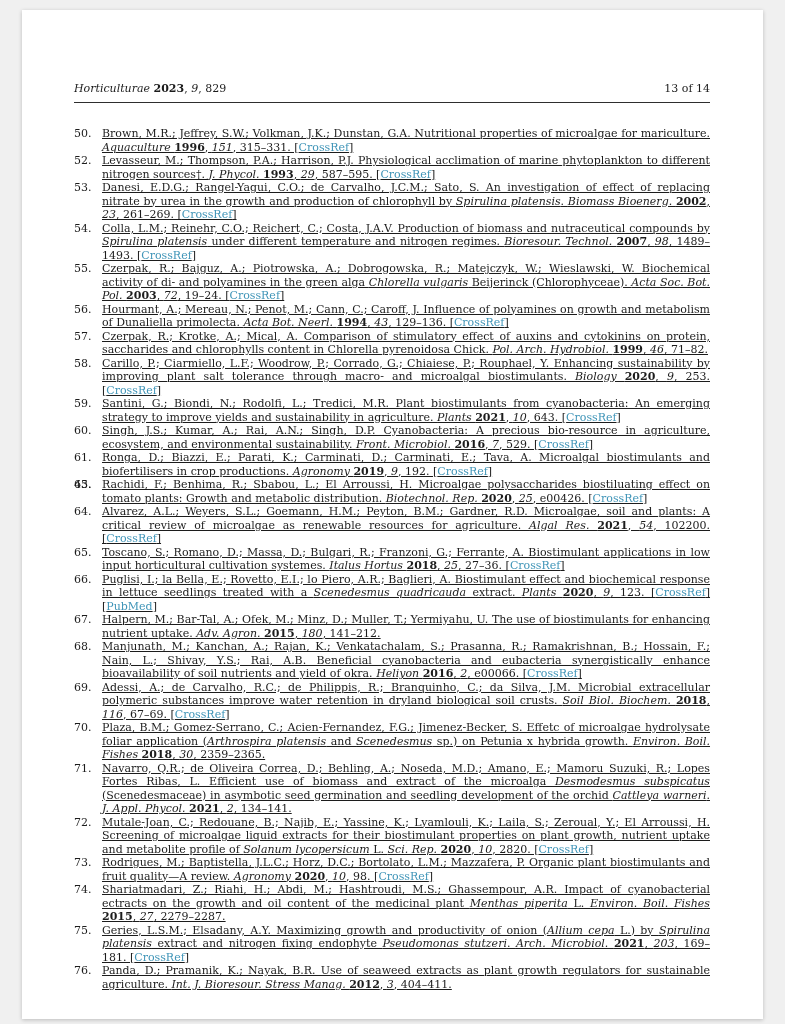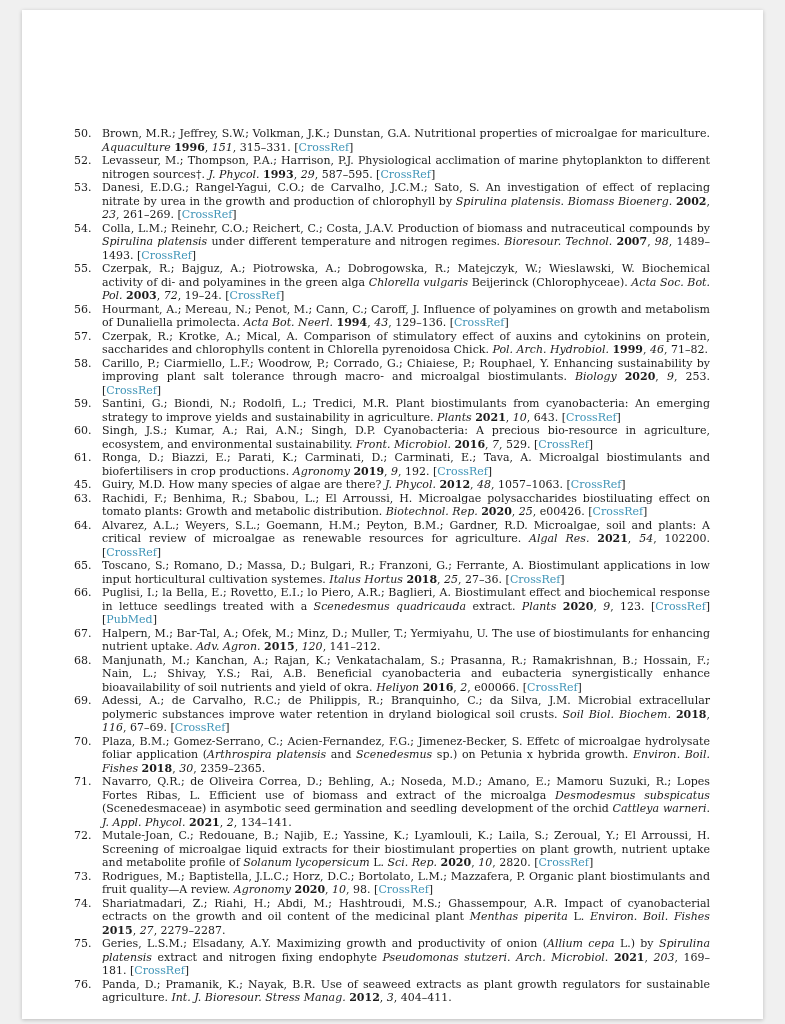--- a/index.html
+++ b/index.html
@@ -35,51 +35,56 @@
   .refs{
     position:absolute;
     top:117px;left:52px;right:53px;
     font-size:11px;
     line-height:13.5px;
   }
   .ref{
     position:relative;
     padding-left:28px;
     text-align:justify;
+    text-decoration:underline;
   }
   .ref-num{
     position:absolute;
     left:0;top:0;
   }
   .it{font-style:italic;}
   .bd{font-weight:bold;}
   .lnk{color:var(--link);cursor:pointer;}
 </style>
 </head>
 <body>
 
 <div class="sheet">
+  <div class="pg-header">
+    <span><span class="it">Horticulturae </span><span class="bd">2023</span><span>, </span><span class="it">9</span><span>, 829</span></span>
+    <span>13 of 14</span>
+  </div>
   <div class="refs">
       <div class="ref"><span class="ref-num">50.</span><span class="ref-text"><span>Brown, M.R.; Jeffrey, S.W.; Volkman, J.K.; Dunstan, G.A. Nutritional properties of microalgae for mariculture. </span><span class="it">Aquaculture </span><span class="bd">1996</span><span>, </span><span class="it">151</span><span>, 315–331. [</span><span class="lnk">CrossRef</span><span>]</span></span></div>
       <div class="ref"><span class="ref-num">52.</span><span class="ref-text"><span>Levasseur, M.; Thompson, P.A.; Harrison, P.J. Physiological acclimation of marine phytoplankton to different nitrogen sources†. </span><span class="it">J. Phycol. </span><span class="bd">1993</span><span>, </span><span class="it">29</span><span>, 587–595. [</span><span class="lnk">CrossRef</span><span>]</span></span></div>
       <div class="ref"><span class="ref-num">53.</span><span class="ref-text"><span>Danesi, E.D.G.; Rangel-Yagui, C.O.; de Carvalho, J.C.M.; Sato, S. An investigation of effect of replacing nitrate by urea in the growth and production of chlorophyll by </span><span class="it">Spirulina platensis</span><span>. </span><span class="it">Biomass Bioenerg. </span><span class="bd">2002</span><span>, </span><span class="it">23</span><span>, 261–269. [</span><span class="lnk">CrossRef</span><span>]</span></span></div>
       <div class="ref"><span class="ref-num">54.</span><span class="ref-text"><span>Colla, L.M.; Reinehr, C.O.; Reichert, C.; Costa, J.A.V. Production of biomass and nutraceutical compounds by </span><span class="it">Spirulina platensis</span><span> under different temperature and nitrogen regimes. </span><span class="it">Bioresour. Technol. </span><span class="bd">2007</span><span>, </span><span class="it">98</span><span>, 1489–1493. [</span><span class="lnk">CrossRef</span><span>]</span></span></div>
       <div class="ref"><span class="ref-num">55.</span><span class="ref-text"><span>Czerpak, R.; Bajguz, A.; Piotrowska, A.; Dobrogowska, R.; Matejczyk, W.; Wieslawski, W. Biochemical activity of di- and polyamines in the green alga </span><span class="it">Chlorella vulgaris</span><span> Beijerinck (Chlorophyceae). </span><span class="it">Acta Soc. Bot. Pol. </span><span class="bd">2003</span><span>, </span><span class="it">72</span><span>, 19–24. [</span><span class="lnk">CrossRef</span><span>]</span></span></div>
       <div class="ref"><span class="ref-num">56.</span><span class="ref-text"><span>Hourmant, A.; Mereau, N.; Penot, M.; Cann, C.; Caroff, J. Influence of polyamines on growth and metabolism of Dunaliella primolecta. </span><span class="it">Acta Bot. Neerl. </span><span class="bd">1994</span><span>, </span><span class="it">43</span><span>, 129–136. [</span><span class="lnk">CrossRef</span><span>]</span></span></div>
       <div class="ref"><span class="ref-num">57.</span><span class="ref-text"><span>Czerpak, R.; Krotke, A.; Mical, A. Comparison of stimulatory effect of auxins and cytokinins on protein, saccharides and chlorophylls content in Chlorella pyrenoidosa Chick. </span><span class="it">Pol. Arch. Hydrobiol. </span><span class="bd">1999</span><span>, </span><span class="it">46</span><span>, 71–82.</span></span></div>
       <div class="ref"><span class="ref-num">58.</span><span class="ref-text"><span>Carillo, P.; Ciarmiello, L.F.; Woodrow, P.; Corrado, G.; Chiaiese, P.; Rouphael, Y. Enhancing sustainability by improving plant salt tolerance through macro- and microalgal biostimulants. </span><span class="it">Biology </span><span class="bd">2020</span><span>, </span><span class="it">9</span><span>, 253. [</span><span class="lnk">CrossRef</span><span>]</span></span></div>
       <div class="ref"><span class="ref-num">59.</span><span class="ref-text"><span>Santini, G.; Biondi, N.; Rodolfi, L.; Tredici, M.R. Plant biostimulants from cyanobacteria: An emerging strategy to improve yields and sustainability in agriculture. </span><span class="it">Plants </span><span class="bd">2021</span><span>, </span><span class="it">10</span><span>, 643. [</span><span class="lnk">CrossRef</span><span>]</span></span></div>
       <div class="ref"><span class="ref-num">60.</span><span class="ref-text"><span>Singh, J.S.; Kumar, A.; Rai, A.N.; Singh, D.P. Cyanobacteria: A precious bio-resource in agriculture, ecosystem, and environmental sustainability. </span><span class="it">Front. Microbiol. </span><span class="bd">2016</span><span>, </span><span class="it">7</span><span>, 529. [</span><span class="lnk">CrossRef</span><span>]</span></span></div>
       <div class="ref"><span class="ref-num">61.</span><span class="ref-text"><span>Ronga, D.; Biazzi, E.; Parati, K.; Carminati, D.; Carminati, E.; Tava, A. Microalgal biostimulants and biofertilisers in crop productions. </span><span class="it">Agronomy </span><span class="bd">2019</span><span>, </span><span class="it">9</span><span>, 192. [</span><span class="lnk">CrossRef</span><span>]</span></span></div>
-      <div class="ref"><span class="ref-num">45.</span><span class="ref-text"><span>Guiry, M.D. How many species of algae are there? </span><span class="it">J. Phycol. </span><span class="bd">2012</span><span>, </span><span class="it">48</span><span>, 1057–1063. [</span><span class="lnk">CrossRef</span><span>]</span></span></div>
+      <div class="ref"><span class="ref-num">45.</span></div>
       <div class="ref"><span class="ref-num">63.</span><span class="ref-text"><span>Rachidi, F.; Benhima, R.; Sbabou, L.; El Arroussi, H. Microalgae polysaccharides biostiluating effect on tomato plants: Growth and metabolic distribution. </span><span class="it">Biotechnol. Rep. </span><span class="bd">2020</span><span>, </span><span class="it">25</span><span>, e00426. [</span><span class="lnk">CrossRef</span><span>]</span></span></div>
       <div class="ref"><span class="ref-num">64.</span><span class="ref-text"><span>Alvarez, A.L.; Weyers, S.L.; Goemann, H.M.; Peyton, B.M.; Gardner, R.D. Microalgae, soil and plants: A critical review of microalgae as renewable resources for agriculture. </span><span class="it">Algal Res. </span><span class="bd">2021</span><span>, </span><span class="it">54</span><span>, 102200. [</span><span class="lnk">CrossRef</span><span>]</span></span></div>
       <div class="ref"><span class="ref-num">65.</span><span class="ref-text"><span>Toscano, S.; Romano, D.; Massa, D.; Bulgari, R.; Franzoni, G.; Ferrante, A. Biostimulant applications in low input horticultural cultivation systemes. </span><span class="it">Italus Hortus </span><span class="bd">2018</span><span>, </span><span class="it">25</span><span>, 27–36. [</span><span class="lnk">CrossRef</span><span>]</span></span></div>
       <div class="ref"><span class="ref-num">66.</span><span class="ref-text"><span>Puglisi, I.; la Bella, E.; Rovetto, E.I.; lo Piero, A.R.; Baglieri, A. Biostimulant effect and biochemical response in lettuce seedlings treated with a </span><span class="it">Scenedesmus quadricauda</span><span> extract. </span><span class="it">Plants </span><span class="bd">2020</span><span>, </span><span class="it">9</span><span>, 123. [</span><span class="lnk">CrossRef</span><span>] [</span><span class="lnk">PubMed</span><span>]</span></span></div>
-      <div class="ref"><span class="ref-num">67.</span><span class="ref-text"><span>Halpern, M.; Bar-Tal, A.; Ofek, M.; Minz, D.; Muller, T.; Yermiyahu, U. The use of biostimulants for enhancing nutrient uptake. </span><span class="it">Adv. Agron. </span><span class="bd">2015</span><span>, </span><span class="it">120</span><span>, 141–212.</span></span></div>
+      <div class="ref"><span class="ref-num">67.</span><span class="ref-text"><span>Halpern, M.; Bar-Tal, A.; Ofek, M.; Minz, D.; Muller, T.; Yermiyahu, U. The use of biostimulants for enhancing nutrient uptake. </span><span class="it">Adv. Agron. </span><span class="bd">2015</span><span>, </span><span class="it">180</span><span>, 141–212.</span></span></div>
       <div class="ref"><span class="ref-num">68.</span><span class="ref-text"><span>Manjunath, M.; Kanchan, A.; Rajan, K.; Venkatachalam, S.; Prasanna, R.; Ramakrishnan, B.; Hossain, F.; Nain, L.; Shivay, Y.S.; Rai, A.B. Beneficial cyanobacteria and eubacteria synergistically enhance bioavailability of soil nutrients and yield of okra. </span><span class="it">Heliyon </span><span class="bd">2016</span><span>, </span><span class="it">2</span><span>, e00066. [</span><span class="lnk">CrossRef</span><span>]</span></span></div>
       <div class="ref"><span class="ref-num">69.</span><span class="ref-text"><span>Adessi, A.; de Carvalho, R.C.; de Philippis, R.; Branquinho, C.; da Silva, J.M. Microbial extracellular polymeric substances improve water retention in dryland biological soil crusts. </span><span class="it">Soil Biol. Biochem. </span><span class="bd">2018</span><span>, </span><span class="it">116</span><span>, 67–69. [</span><span class="lnk">CrossRef</span><span>]</span></span></div>
       <div class="ref"><span class="ref-num">70.</span><span class="ref-text"><span>Plaza, B.M.; Gomez-Serrano, C.; Acien-Fernandez, F.G.; Jimenez-Becker, S. Effetc of microalgae hydrolysate foliar application (</span><span class="it">Arthrospira platensis</span><span> and </span><span class="it">Scenedesmus</span><span> sp.) on Petunia x hybrida growth. </span><span class="it">Environ. Boil. Fishes </span><span class="bd">2018</span><span>, </span><span class="it">30</span><span>, 2359–2365.</span></span></div>
       <div class="ref"><span class="ref-num">71.</span><span class="ref-text"><span>Navarro, Q.R.; de Oliveira Correa, D.; Behling, A.; Noseda, M.D.; Amano, E.; Mamoru Suzuki, R.; Lopes Fortes Ribas, L. Efficient use of biomass and extract of the microalga </span><span class="it">Desmodesmus subspicatus</span><span> (Scenedesmaceae) in asymbotic seed germination and seedling development of the orchid </span><span class="it">Cattleya warneri</span><span>. </span><span class="it">J. Appl. Phycol. </span><span class="bd">2021</span><span>, </span><span class="it">2</span><span>, 134–141.</span></span></div>
       <div class="ref"><span class="ref-num">72.</span><span class="ref-text"><span>Mutale-Joan, C.; Redouane, B.; Najib, E.; Yassine, K.; Lyamlouli, K.; Laila, S.; Zeroual, Y.; El Arroussi, H. Screening of microalgae liquid extracts for their biostimulant properties on plant growth, nutrient uptake and metabolite profile of </span><span class="it">Solanum lycopersicum</span><span> L. </span><span class="it">Sci. Rep. </span><span class="bd">2020</span><span>, </span><span class="it">10</span><span>, 2820. [</span><span class="lnk">CrossRef</span><span>]</span></span></div>
       <div class="ref"><span class="ref-num">73.</span><span class="ref-text"><span>Rodrigues, M.; Baptistella, J.L.C.; Horz, D.C.; Bortolato, L.M.; Mazzafera, P. Organic plant biostimulants and fruit quality—A review. </span><span class="it">Agronomy </span><span class="bd">2020</span><span>, </span><span class="it">10</span><span>, 98. [</span><span class="lnk">CrossRef</span><span>]</span></span></div>
       <div class="ref"><span class="ref-num">74.</span><span class="ref-text"><span>Shariatmadari, Z.; Riahi, H.; Abdi, M.; Hashtroudi, M.S.; Ghassempour, A.R. Impact of cyanobacterial ectracts on the growth and oil content of the medicinal plant </span><span class="it">Menthas piperita</span><span> L. </span><span class="it">Environ. Boil. Fishes </span><span class="bd">2015</span><span>, </span><span class="it">27</span><span>, 2279–2287.</span></span></div>
       <div class="ref"><span class="ref-num">75.</span><span class="ref-text"><span>Geries, L.S.M.; Elsadany, A.Y. Maximizing growth and productivity of onion (</span><span class="it">Allium cepa</span><span> L.) by </span><span class="it">Spirulina platensis</span><span> extract and nitrogen fixing endophyte </span><span class="it">Pseudomonas stutzeri</span><span>. </span><span class="it">Arch. Microbiol. </span><span class="bd">2021</span><span>, </span><span class="it">203</span><span>, 169–181. [</span><span class="lnk">CrossRef</span><span>]</span></span></div>
       <div class="ref"><span class="ref-num">76.</span><span class="ref-text"><span>Panda, D.; Pramanik, K.; Nayak, B.R. Use of seaweed extracts as plant growth regulators for sustainable agriculture. </span><span class="it">Int. J. Bioresour. Stress Manag. </span><span class="bd">2012</span><span>, </span><span class="it">3</span><span>, 404–411.</span></span></div>
     </div>

